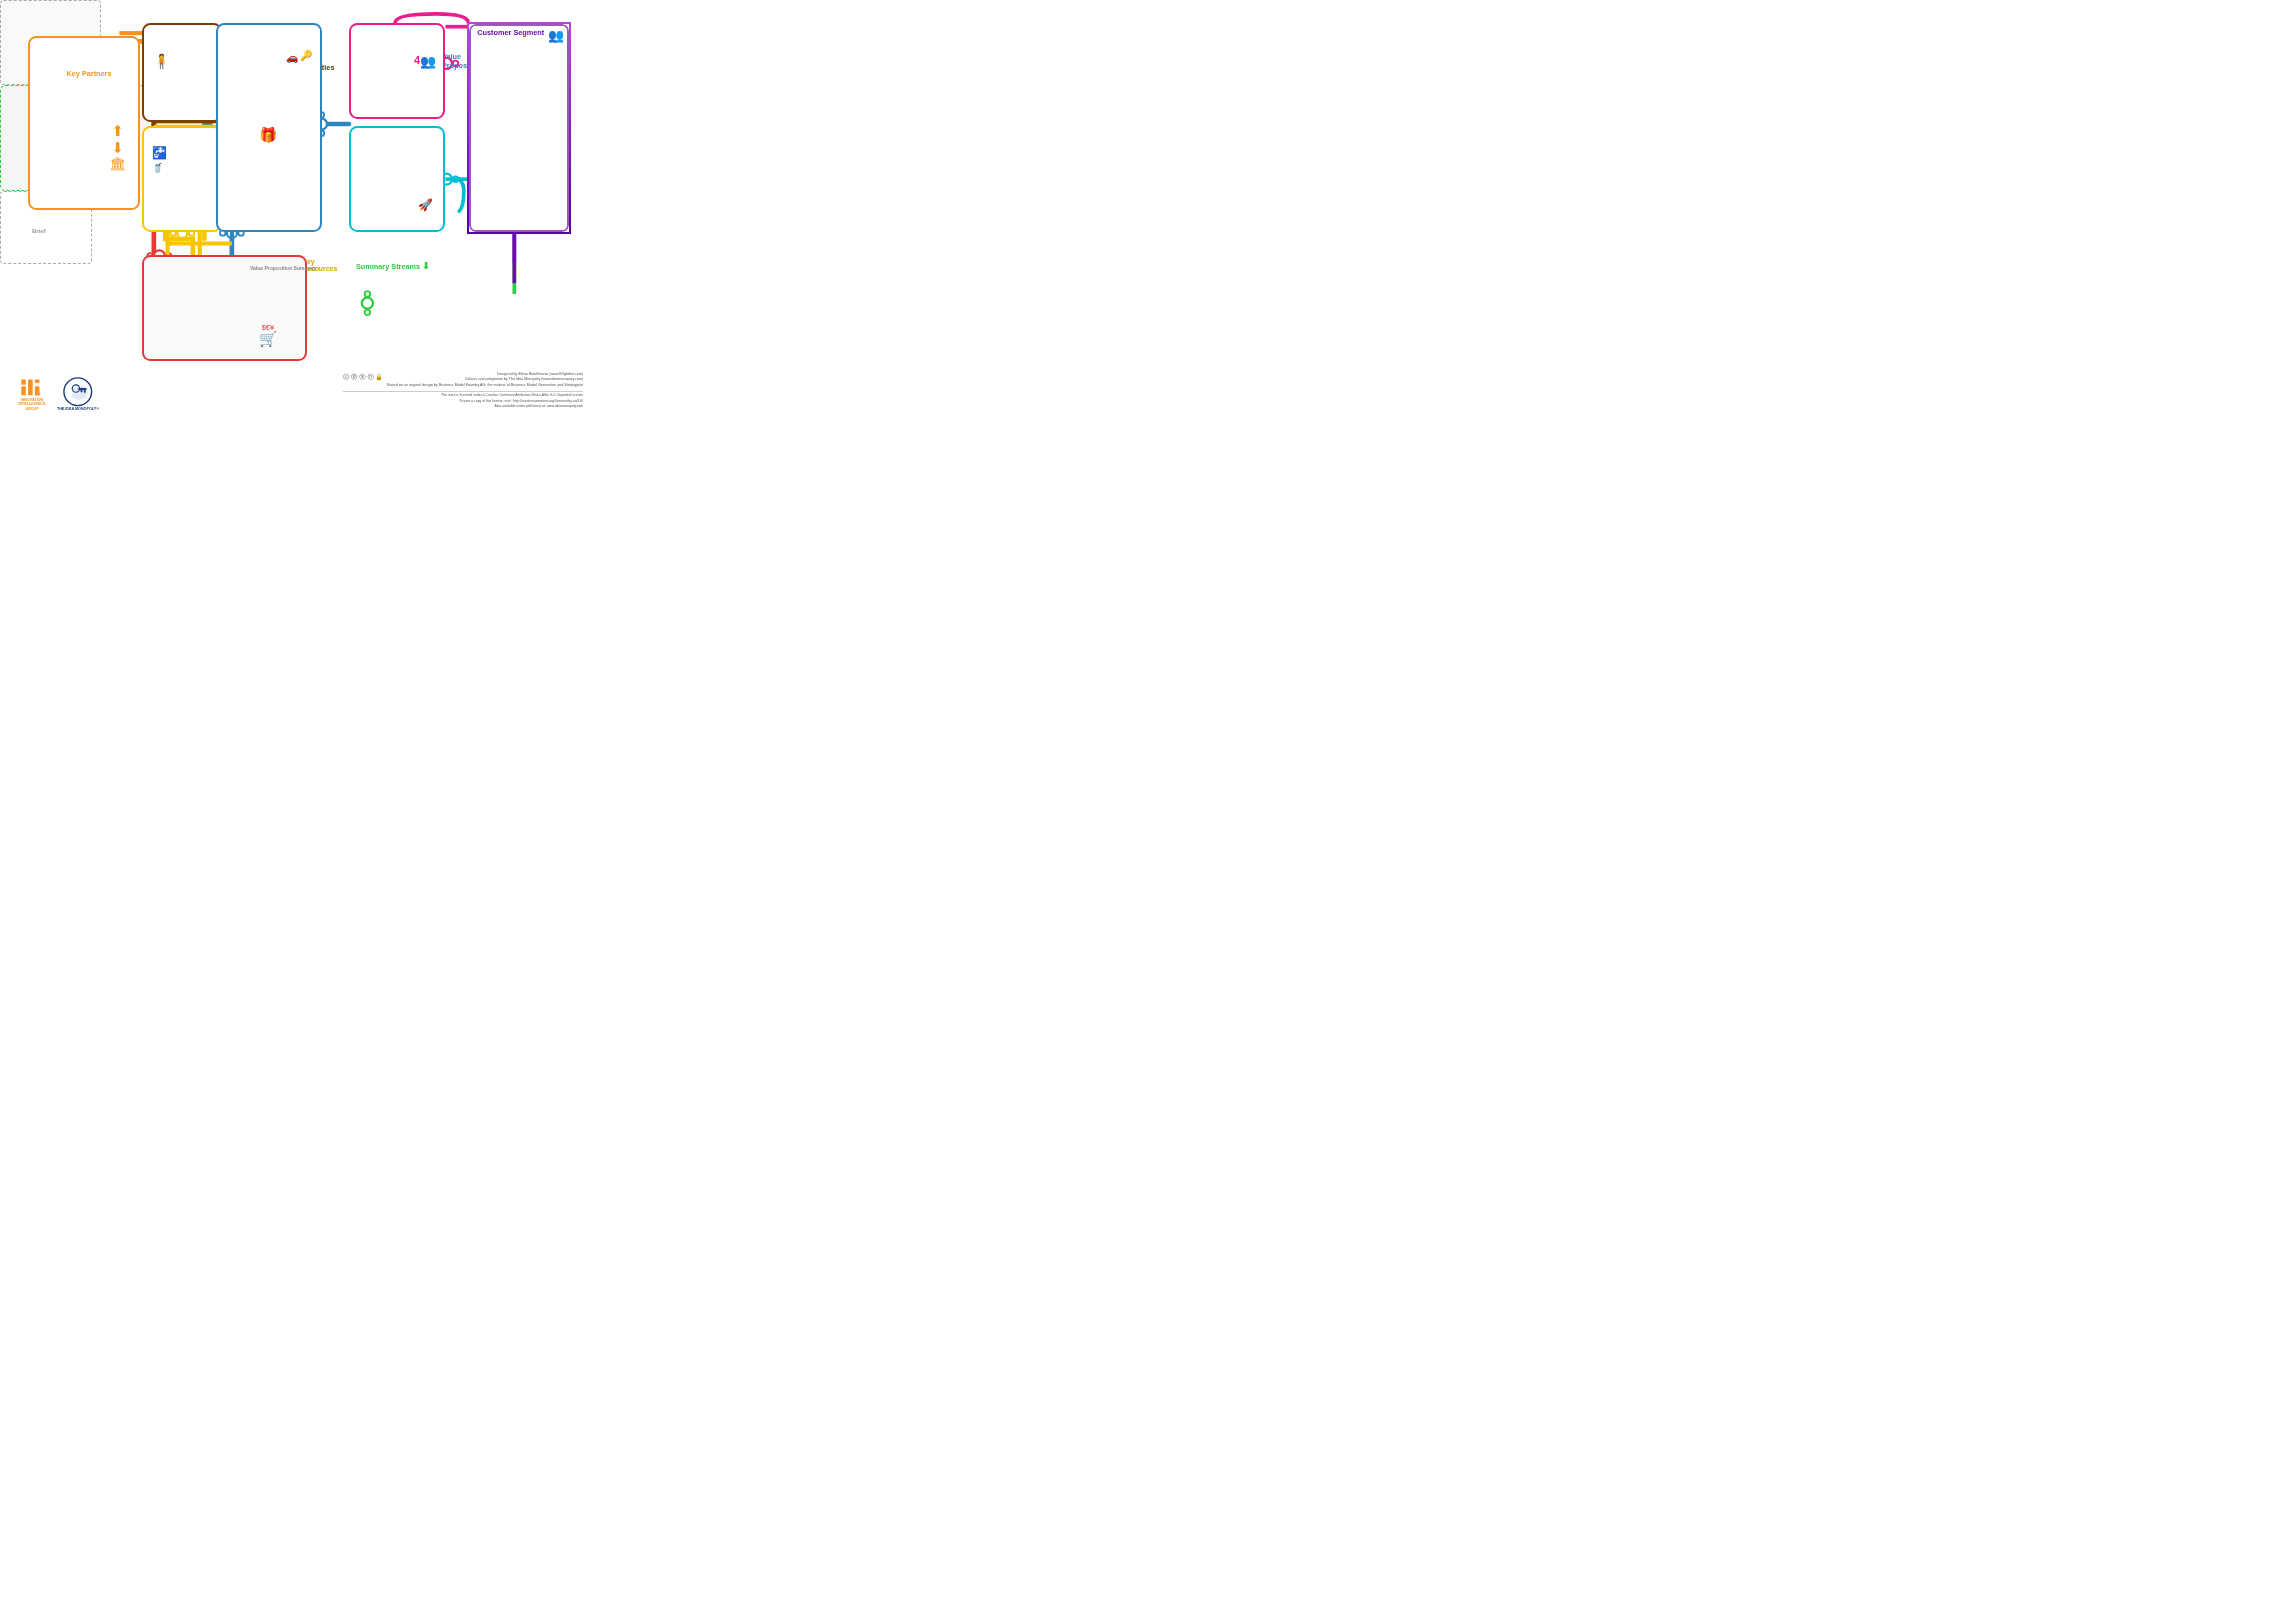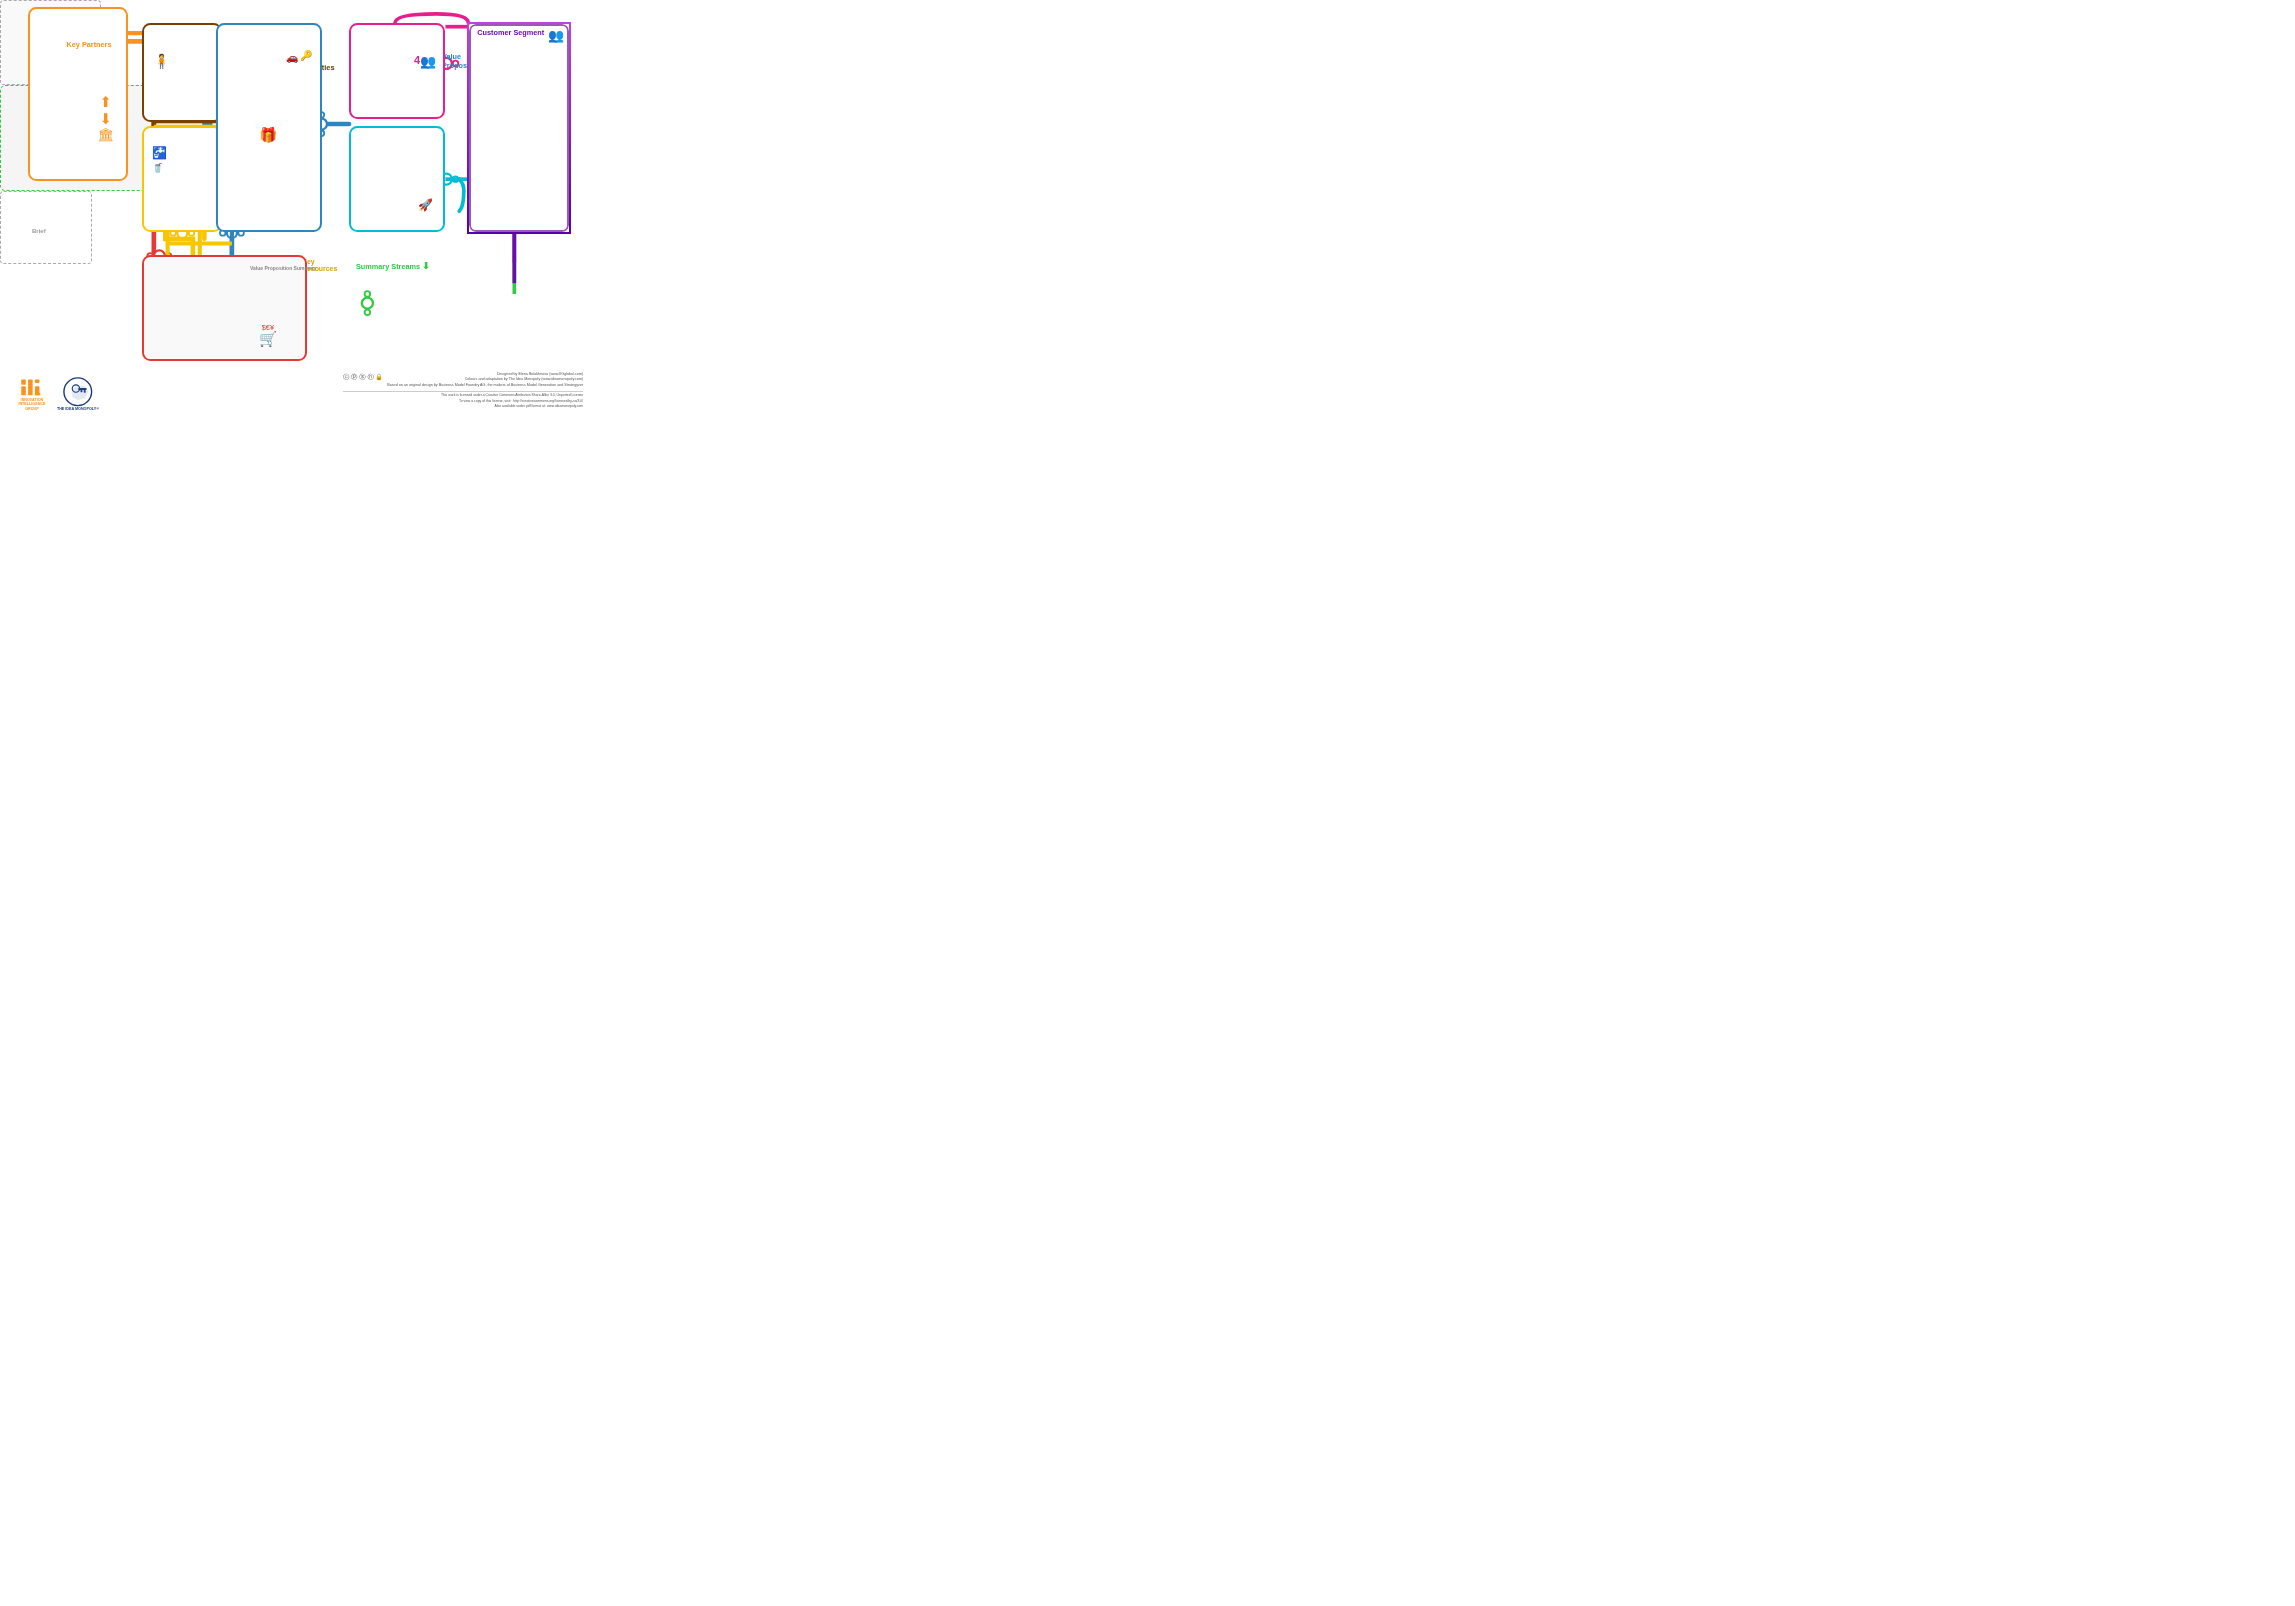--- a/index.html
+++ b/index.html
@@ -22,22 +22,22 @@
     
     .section-box {
       position: absolute;
       border-radius: 8.3px;
       background: #fff;
     }
 
     
     .key-partners {
       left: 27.5px;
-      top: 7px;
-      width: 100px;
+      top: 36px;
+      width: 112px;
       height: 174px;
       border: 2.8px solid #F7931E;
       border-radius: 8.3px;
     }
 
     
     .key-activities {
       left: 142px;
       top: 23px;
       width: 80px;

